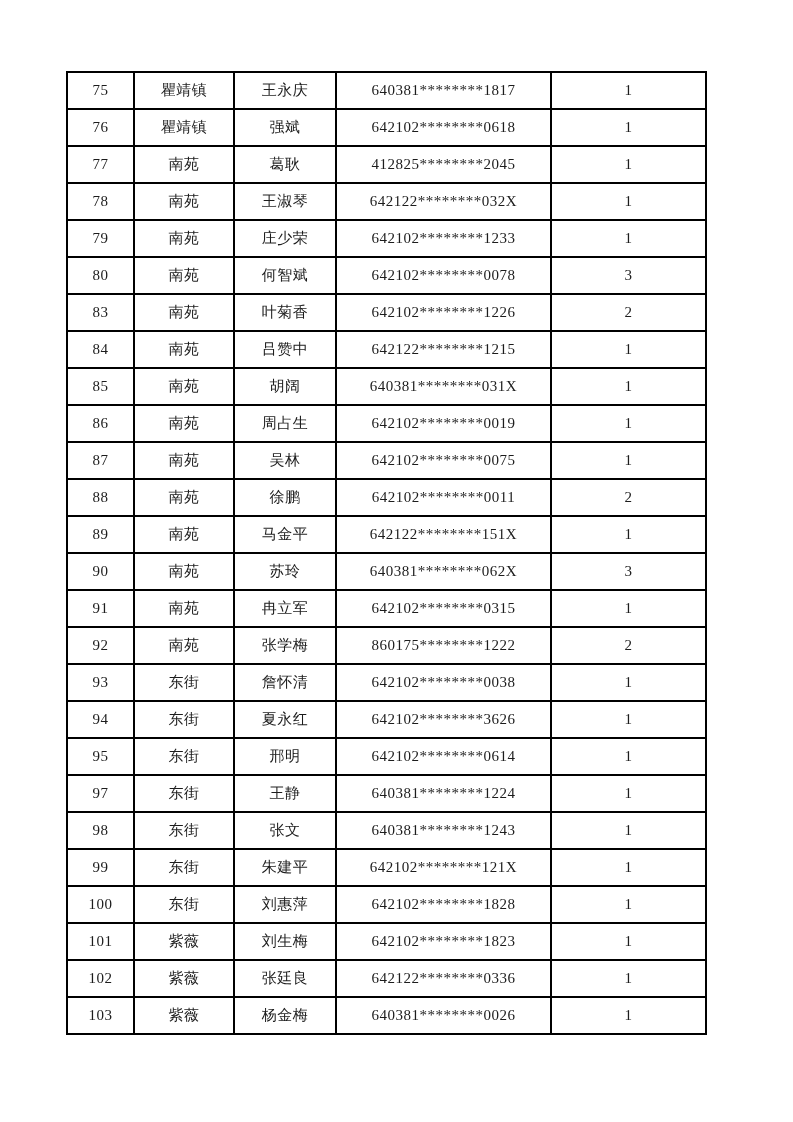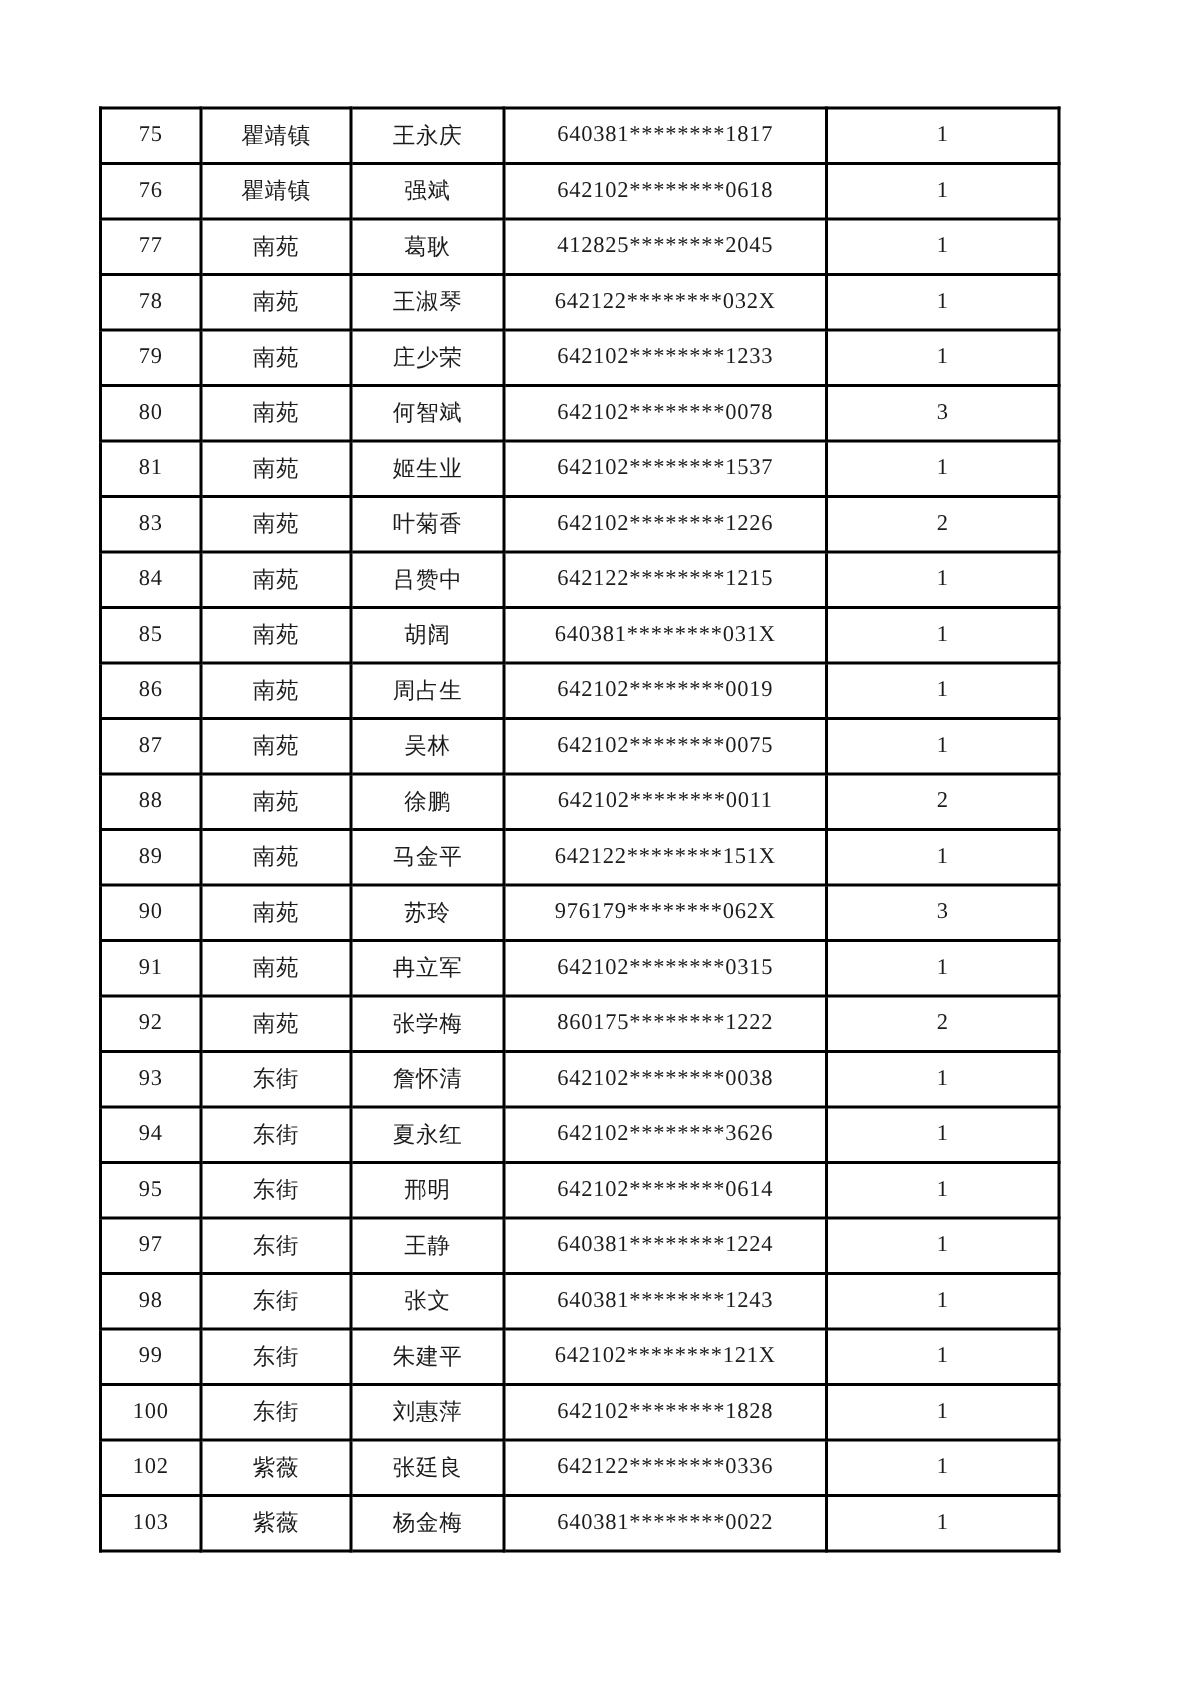--- a/index.html
+++ b/index.html
@@ -95,27 +95,20 @@
           <td>1</td>
         </tr>
         <tr>
           <td>80</td>
           <td>南苑</td>
           <td>何智斌</td>
           <td>642102********0078</td>
           <td>3</td>
         </tr>
         <tr>
-          <td>81</td>
-          <td>南苑</td>
-          <td>姬生业</td>
-          <td>642102********1537</td>
-          <td>1</td>
-        </tr>
-        <tr>
           <td>83</td>
           <td>南苑</td>
           <td>叶菊香</td>
           <td>642102********1226</td>
           <td>2</td>
         </tr>
         <tr>
           <td>84</td>
           <td>南苑</td>
           <td>吕赞中</td>
@@ -154,21 +147,21 @@
           <td>89</td>
           <td>南苑</td>
           <td>马金平</td>
           <td>642122********151X</td>
           <td>1</td>
         </tr>
         <tr>
           <td>90</td>
           <td>南苑</td>
           <td>苏玲</td>
-          <td>976179********062X</td>
+          <td>640381********062X</td>
           <td>3</td>
         </tr>
         <tr>
           <td>91</td>
           <td>南苑</td>
           <td>冉立军</td>
           <td>642102********0315</td>
           <td>1</td>
         </tr>
         <tr>
@@ -218,31 +211,38 @@
           <td>东街</td>
           <td>朱建平</td>
           <td>642102********121X</td>
           <td>1</td>
         </tr>
         <tr>
           <td>100</td>
           <td>东街</td>
           <td>刘惠萍</td>
           <td>642102********1828</td>
+          <td>1</td>
+        </tr>
+        <tr>
+          <td>101</td>
+          <td>紫薇</td>
+          <td>刘生梅</td>
+          <td>642102********1823</td>
           <td>1</td>
         </tr>
         <tr>
           <td>102</td>
           <td>紫薇</td>
           <td>张廷良</td>
           <td>642122********0336</td>
           <td>1</td>
         </tr>
         <tr>
           <td>103</td>
           <td>紫薇</td>
           <td>杨金梅</td>
-          <td>640381********0022</td>
+          <td>640381********0026</td>
           <td>1</td>
         </tr>
       </tbody>
   </table>
 </div>
 
 </body></html>

